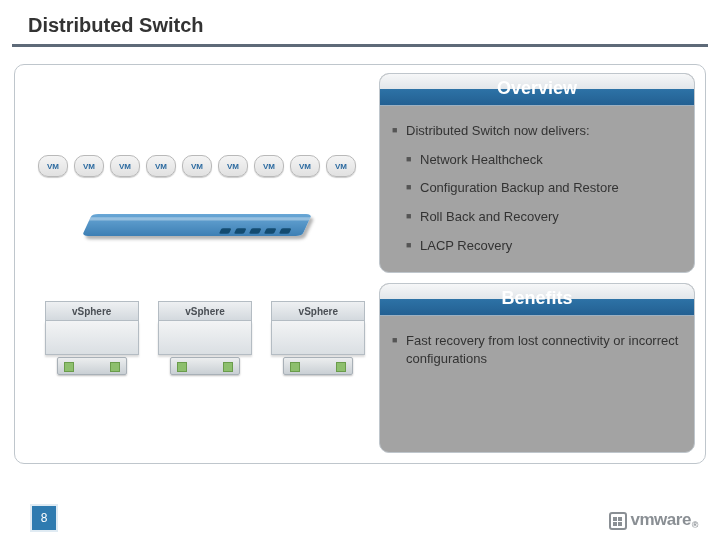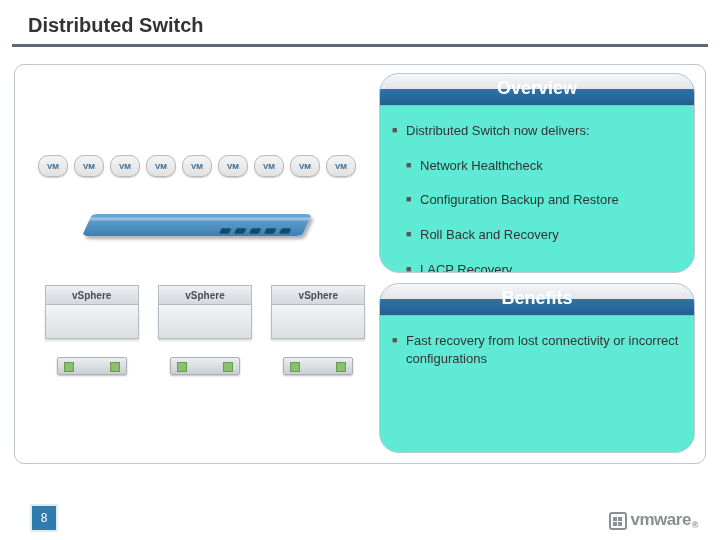--- a/index.html
+++ b/index.html
@@ -5,49 +5,49 @@
   * { box-sizing: border-box; margin: 0; padding: 0; }
   html, body { width: 720px; height: 540px; font-family: Arial, Helvetica, sans-serif; background: #fff; }
   .slide { position: relative; width: 720px; height: 540px; background: #fff; overflow: hidden; }
 
   .title { position: absolute; left: 28px; top: 14px; font-size: 20px; font-weight: bold; color: #333; }
   .title-rule { position: absolute; left: 12px; top: 44px; width: 696px; height: 3px; background: #5e6a78; }
 
   .outer-panel { position: absolute; left: 14px; top: 64px; width: 692px; height: 400px; border: 1px solid #bfc6cc; border-radius: 10px; }
 
   
-  .panel { position: absolute; right: 10px; width: 316px; border: 1px solid #bfc6cc; border-radius: 20px; overflow: hidden; background: #5eead4; }
+  .panel { position: absolute; right: 10px; width: 316px; border: 1px solid #bfc6cc; border-radius: 10px; overflow: hidden; background: #a3a3a3; }
   .panel-head { background: linear-gradient(#f6f7f8,#e2e6ea 48%,#2d72a6 49%,#236092); color: #fff; font-weight: bold; font-size: 18px; text-align: center; padding: 4px 0 6px; border-bottom: 1px solid #9db1c2; }
   .panel-head span { color: #fff; }
   .panel-head::before { content:''; }
   .panel-body { padding: 8px 10px 10px 12px; font-size: 13px; color: #333; }
   .panel-body ul { list-style: none; }
   .panel-body li.b1 { position: relative; padding-left: 14px; margin: 8px 0; line-height: 1.35; }
   .panel-body li.b1::before { content: '■'; position: absolute; left: 0; top: 2px; font-size: 9px; color: #555; }
-  .panel-body li.b2 { position: relative; padding-left: 28px; margin: 18px 0; line-height: 1.3; }
+  .panel-body li.b2 { position: relative; padding-left: 28px; margin: 12px 0; line-height: 1.3; }
   .panel-body li.b2::before { content: '■'; position: absolute; left: 14px; top: 2px; font-size: 9px; color: #555; }
 
   .overview { top: 8px; height: 200px; }
   .benefits { top: 218px; height: 170px; }
 
   
   .diagram { position: absolute; left: 12px; top: 40px; width: 340px; height: 320px; }
 
   .vm-row { position: absolute; top: 50px; left: 0; width: 340px; display: flex; gap: 6px; justify-content: center; }
   .vm { width: 30px; height: 22px; background: linear-gradient(#f4f4f4,#e1e1e1); border: 1px solid #b9b9b9; border-radius: 10px; font-size: 8px; font-weight: bold; color: #2b6aa0; display: flex; align-items: center; justify-content: center; box-shadow: 0 1px 1px rgba(0,0,0,.2); }
 
   .switch-wrap { position: absolute; top: 100px; left: 60px; width: 220px; height: 60px; }
   .switch { width: 220px; height: 40px; background: linear-gradient(#69a7d6,#3d7fb4); border-radius: 6px; transform: skewX(-25deg) scaleY(.55); box-shadow: 4px 6px 4px rgba(0,0,0,.3); position: relative; }
   .switch .ports { position: absolute; right: 14px; bottom: 4px; display: flex; gap: 5px; }
   .switch .port { width: 10px; height: 10px; background: #134b70; border-radius: 2px; }
   .switch .stripe { position: absolute; left: 0; right: 0; top: 6px; height: 6px; background: rgba(255,255,255,.35); }
 
   .host-row { position: absolute; top: 180px; left: 8px; width: 340px; display: flex; justify-content: space-around; }
   .host { width: 94px; }
-  .host-label { height: 20px; background: linear-gradient(#eef0f2,#d3d9de); border: 1px solid #b4bcc3; font-size: 10px; font-weight: bold; color: #4a4f55; display: flex; align-items: center; justify-content: center; }
+  .host-label { height: 20px; background: linear-gradient(#eef0f2,#d3d9de); border: 1px solid #b4bcc3; font-size: 10px; font-weight: bold; color: #4a4f55; display: flex; align-items: center; justify-content: center; margin-top: 16px; }
   .host-body { height: 34px; background: linear-gradient(#f3f4f5,#dadfe3); border: 1px solid #b4bcc3; border-top: none; box-shadow: 0 2px 2px rgba(0,0,0,.15); }
 
   .server-row { position: absolute; top: 252px; left: 8px; width: 340px; display: flex; justify-content: space-around; }
   .server { width: 70px; height: 18px; background: linear-gradient(#eceeef,#c9cfd4); border: 1px solid #a8b0b7; border-radius: 2px; position: relative; box-shadow: 0 1px 2px rgba(0,0,0,.25); }
   .server::before, .server::after { content: ''; position: absolute; top: 4px; width: 8px; height: 8px; background: #8dbf6d; border: 1px solid #6a9c4b; }
   .server::before { left: 6px; }
   .server::after { right: 6px; }
   .page-chip { position: absolute; left: 32px; bottom: 10px; width: 24px; height: 24px; background: #2f7bb0; color: #fff; font-size: 12px; display: flex; align-items: center; justify-content: center; box-shadow: 0 0 0 2px rgba(47,123,176,.15); }
   .brand { position: absolute; right: 22px; bottom: 10px; height: 20px; color: #8a8f94; font-size: 17px; font-weight: bold; letter-spacing: -0.5px; display: flex; align-items: flex-end; }
   .brand .logo-box { width: 18px; height: 18px; border: 2px solid #8a8f94; border-radius: 3px; margin-right: 4px; display: flex; align-items: center; justify-content: center; }

